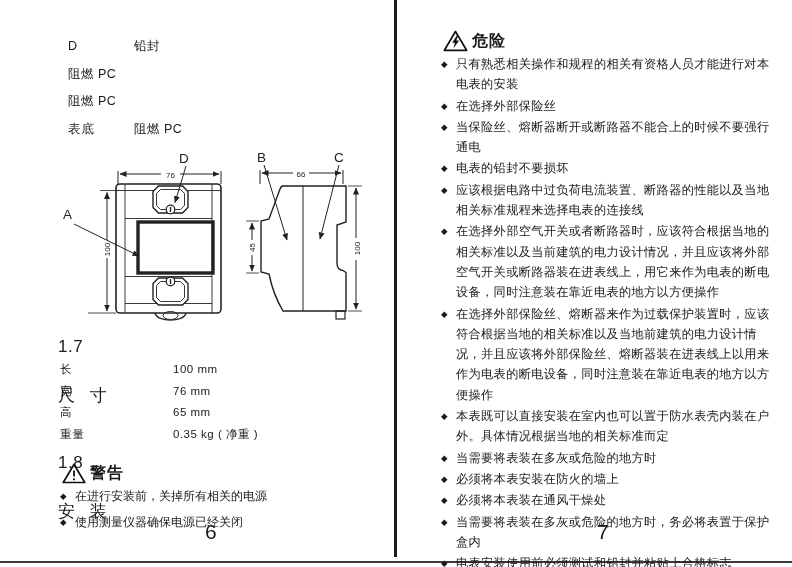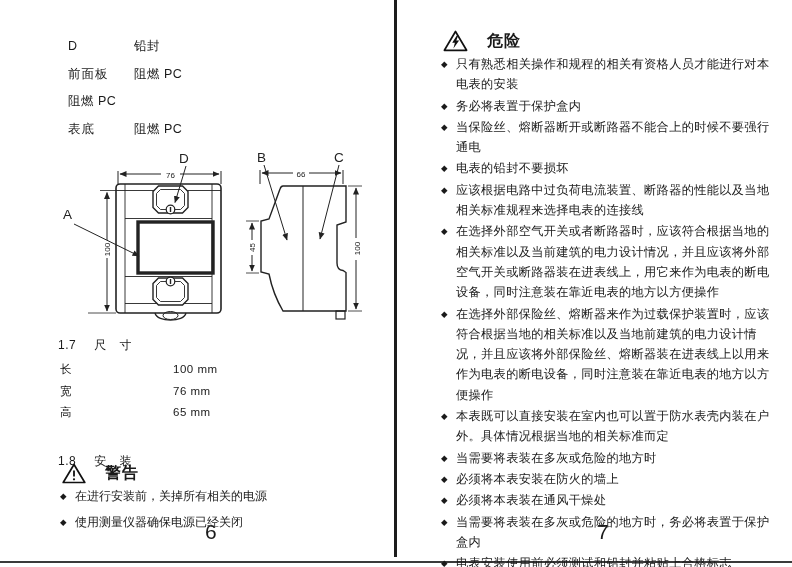--- a/index.html
+++ b/index.html
@@ -14,28 +14,28 @@
   #page-right { left:397px; width:395px; }
   .divider { position:absolute; left:394px; top:0; width:3px; height:557px; background:#1c1c1c; }
   .bottom-rule { position:absolute; left:0; top:561px; width:792px; height:2px; background:#3a3a3a; }
 
   .kv { font-size:12.5px; line-height:27.5px; }
   .kv-row { display:flex; }
   .kv-row .lbl { width:66px; letter-spacing:1px; }
   .kv-row .val { letter-spacing:0.5px; }
   .block-title { letter-spacing:3px; }
 
-  .sec-head { display:flex; gap:18px; font-size:12px; align-items:baseline; }
+  .sec-head { display:flex; gap:27px; font-size:17px; align-items:baseline;flex-direction:column; }
   .sec-head .num { letter-spacing:0.5px; }
   .sec-head .ttl { letter-spacing:5px; }
 
   .dim-table { font-size:11.5px; line-height:21.7px; }
   .dim-table .lbl { width:113px; letter-spacing:1px; }
 
-  .warn-head { display:flex; align-items:center; gap:19px; font-size:16px; font-weight:bold; }
+  .warn-head { display:flex; align-items:center; gap:4px; font-size:16px; font-weight:bold; }
   .warn-head .ttl { letter-spacing:1px; }
 
   .bullets { }
   .bullet { display:flex; align-items:flex-start; }
   .bullet .mk { font-size:8.5px; width:15px; flex:0 0 15px; }
   .bullet .tx { flex:1; }
 
   .left-bullets { font-size:12px; line-height:25.5px; width:330px; }
   .right-bullets { font-size:12.2px; line-height:20.3px; width:331px; letter-spacing:0.35px; }
   .right-bullets .bullet { margin-bottom:1px; }
@@ -53,21 +53,20 @@
 <div class="bottom-rule"></div>
 
 <div id="page-left" class="page">
 
   <div class="abs kv" style="left:68px; top:33px;">
     <div class="kv-row">
       <span class="lbl">D</span>
       <span class="val">铅封</span>
     </div>
     <div class="kv-row">
-      <span class="lbl">前面板</span>
       <span class="val">阻燃 PC</span>
     </div>
     <div class="kv-row">
       <span class="val">阻燃 PC</span>
     </div>
     <div class="kv-row">
       <span class="lbl">表底</span>
       <span class="val">阻燃 PC</span>
     </div>
   </div>
@@ -162,20 +161,24 @@
       <span class="val">100 mm</span>
     </div>
     <div class="kv-row">
       <span class="lbl">宽</span>
       <span class="val">76 mm</span>
     </div>
     <div class="kv-row">
       <span class="lbl">高</span>
       <span class="val">65 mm</span>
     </div>
+    <div class="kv-row">
+      <span class="lbl">重量</span>
+      <span class="val">0.35 kg ( 净重 )</span>
+    </div>
   </div>
 
   <div class="abs sec-head" style="left:58px; top:453px;">
     <span class="num">1.8</span>
     <span class="ttl">安 装</span>
   </div>
 
   <div class="abs warn-head" style="left:62px; top:463px;">
     <svg width="24" height="21" viewBox="0 0 24 21">
       <path d="M12,1.5 L22.8,19.5 L1.2,19.5 Z" fill="none" stroke="#111" stroke-width="1.7" stroke-linejoin="round"></path>
@@ -209,21 +212,21 @@
     <span class="ttl">危险</span>
   </div>
 
   <div class="abs bullets right-bullets" style="left:44px; top:54px;">
     <div class="bullet">
       <span class="mk">◆</span>
       <span class="tx">只有熟悉相关操作和规程的相关有资格人员才能进行对本电表的安装</span>
     </div>
     <div class="bullet">
       <span class="mk">◆</span>
-      <span class="tx">务必将表置于保护盒内</span>
+      <span class="tx">在选择外部保险丝</span>
     </div>
     <div class="bullet">
       <span class="mk">◆</span>
       <span class="tx">当保险丝、熔断器断开或断路器不能合上的时候不要强行通电</span>
     </div>
     <div class="bullet">
       <span class="mk">◆</span>
       <span class="tx">电表的铅封不要损坏</span>
     </div>
     <div class="bullet">

